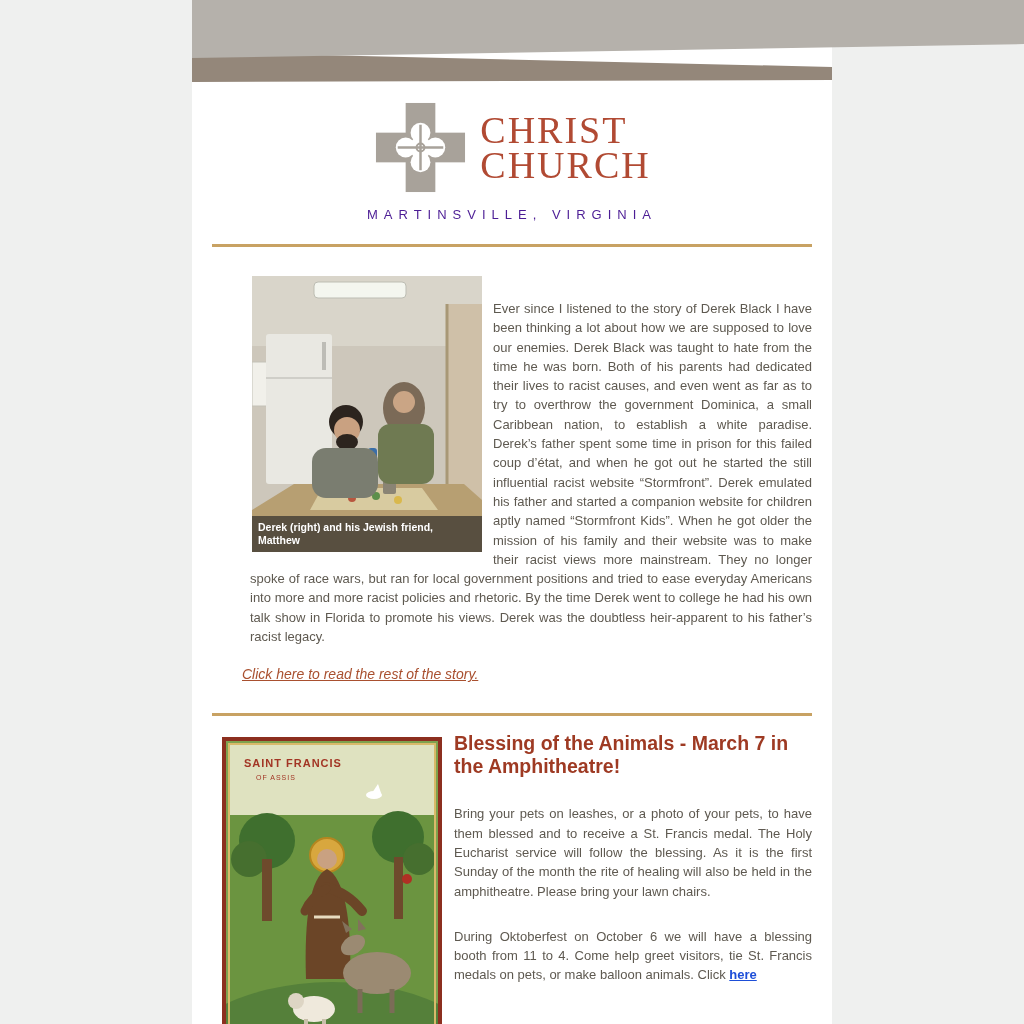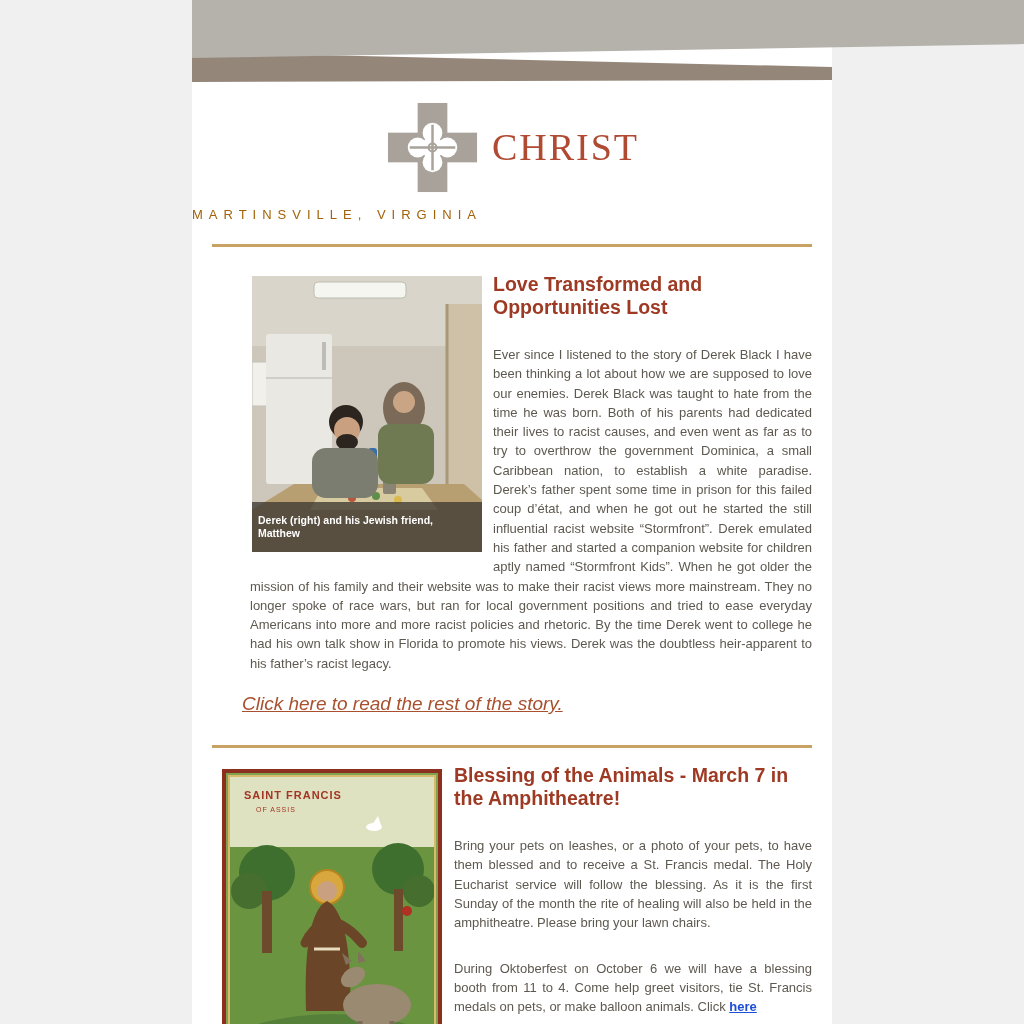--- a/index.html
+++ b/index.html
@@ -29,54 +29,54 @@
 
   
   .logo-area { padding-top:100px; }
   .logo-row { display:flex; align-items:center; justify-content:center; }
   .logo-cross { width:95px; height:95px; flex:0 0 auto; margin-right:12px; }
   .logo-text {
     font-family:"Liberation Serif", serif; color:#b14a33;
     font-size:38px; line-height:35px; letter-spacing:2px; font-weight:400;
   }
   .tagline {
-    color:#a16207; font-size:13px; letter-spacing:6px;
+    text-align:center; color:#4c1d95; font-size:13px; letter-spacing:6px;
     margin:12px 0 22px 0;
   }
 
   .divider { height:3px; background:#c8a263; margin:0 20px; }
 
   
   .article { padding:26px 20px 0 50px; }
   .article.second { padding-left:30px; padding-top:16px; }
 
   h2.art-title {
     margin:0; color:#9e3a23; font-size:19.5px; line-height:23px; font-weight:bold;
   }
   .body-text {
     margin:26px 0 0 8px; color:#5e5950; font-size:13px; line-height:19.3px;
     text-align:justify;
   }
   .read-link {
-    display:inline-block; margin:20px 0 0 0; color:#a9502f; font-size:19px;
+    display:inline-block; margin:20px 0 0 0; color:#a9502f; font-size:14px;
     font-style:italic; text-decoration:underline; cursor:pointer;
   }
   .inline-link { color:#1d4ed8; text-decoration:underline; font-weight:bold; cursor:pointer; }
   .clearfix { clear:both; }
   .section-gap { height:30px; }
 
   figure { margin:0; }
   .photo1 {
     float:left; width:230px; margin:3px 11px 6px 10px; position:relative;
   }
   .photo1 svg { display:block; width:230px; height:276px; }
   .photo-caption {
     position:absolute; left:0; right:0; bottom:0;
     background:rgba(62,56,50,0.78); color:#ffffff;
-    font-size:10.5px; font-weight:bold; line-height:13px; padding:12px 6px;
+    font-size:10.5px; font-weight:bold; line-height:13px; padding:5px 6px;
   }
   .photo2 { float:left; width:220px; margin:5px 12px 6px 0; }
   .photo2 svg { display:block; width:220px; height:330px; }
 </style>
 </head>
 <body>
 
 <div class="viewport">
 
   <div class="gray-band"></div>
@@ -96,20 +96,21 @@
               <circle cx="33" cy="48" r="10"></circle>
               <circle cx="63" cy="48" r="10"></circle>
               <circle cx="48" cy="48" r="11"></circle>
             </g>
             <path d="M48 25 V71 M25 48 H71" stroke="#a8a29a" stroke-width="2.5" fill="none"></path>
             <circle cx="48" cy="48" r="4" fill="none" stroke="#a8a29a" stroke-width="2"></circle>
           </svg>
         </span>
         <div class="logo-text">
           <div>CHRIST</div>
+          <div>CHURCH</div>
         </div>
       </div>
       <div class="tagline">MARTINSVILLE, VIRGINIA</div>
     </div>
 
     <div class="divider"></div>
 
     <div class="article">
       <figure class="photo1">
         <svg viewBox="0 0 230 276" aria-hidden="true">
@@ -133,21 +134,20 @@
           <circle cx="152" cy="126" r="11" fill="#caa585"></circle>
           <rect x="126" y="148" width="56" height="60" rx="12" fill="#6f7a52"></rect>
           <circle cx="94" cy="146" r="17" fill="#2c241e"></circle>
           <circle cx="95" cy="154" r="13" fill="#c9a181"></circle>
           <ellipse cx="95" cy="166" rx="11" ry="8" fill="#2c241e"></ellipse>
           <rect x="60" y="172" width="66" height="50" rx="14" fill="#7a7d70"></rect>
         </svg>
         <figcaption class="photo-caption">Derek (right) and his Jewish friend, Matthew</figcaption>
       </figure>
 
-      <h2 class="art-title">Love Transformed and Opportunities Lost</h2>
       <p class="body-text">Ever since I listened to the story of Derek Black I have been thinking a lot about how we are supposed to love our enemies. Derek Black was taught to hate from the time he was born. Both of his parents had dedicated their lives to racist causes, and even went as far as to try to overthrow the government Dominica, a small Caribbean nation, to establish a white paradise. Derek’s father spent some time in prison for this failed coup d’état, and when he got out he started the still influential racist website “Stormfront”. Derek emulated his father and started a companion website for children aptly named “Stormfront Kids”.  When he got older the mission of his family and their website was to make their racist views more mainstream. They no longer spoke of race wars, but ran for local government positions and tried to ease everyday Americans into more and more racist policies and rhetoric. By the time Derek went to college he had his own talk show in Florida to promote his views. Derek was the doubtless heir-apparent to his father’s racist legacy.</p>
       <a class="read-link">Click here to read the rest of the story.</a>
       <div class="clearfix"></div>
       <div class="section-gap"></div>
     </div>
 
     <div class="divider"></div>
 
     <div class="article second">
       <figure class="photo2">

